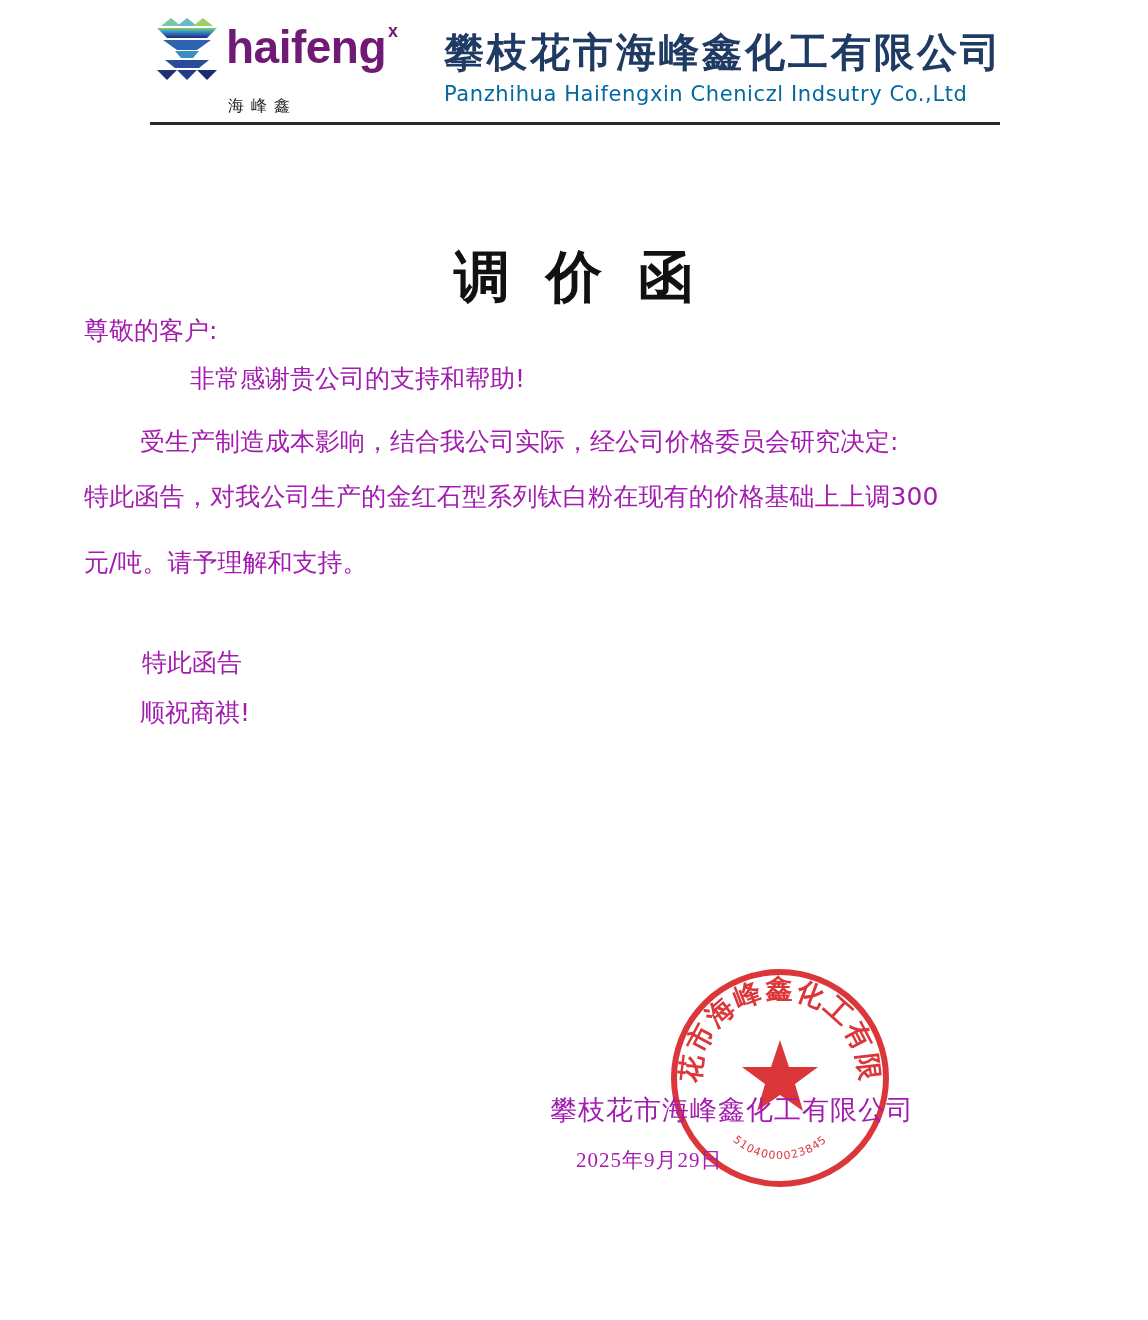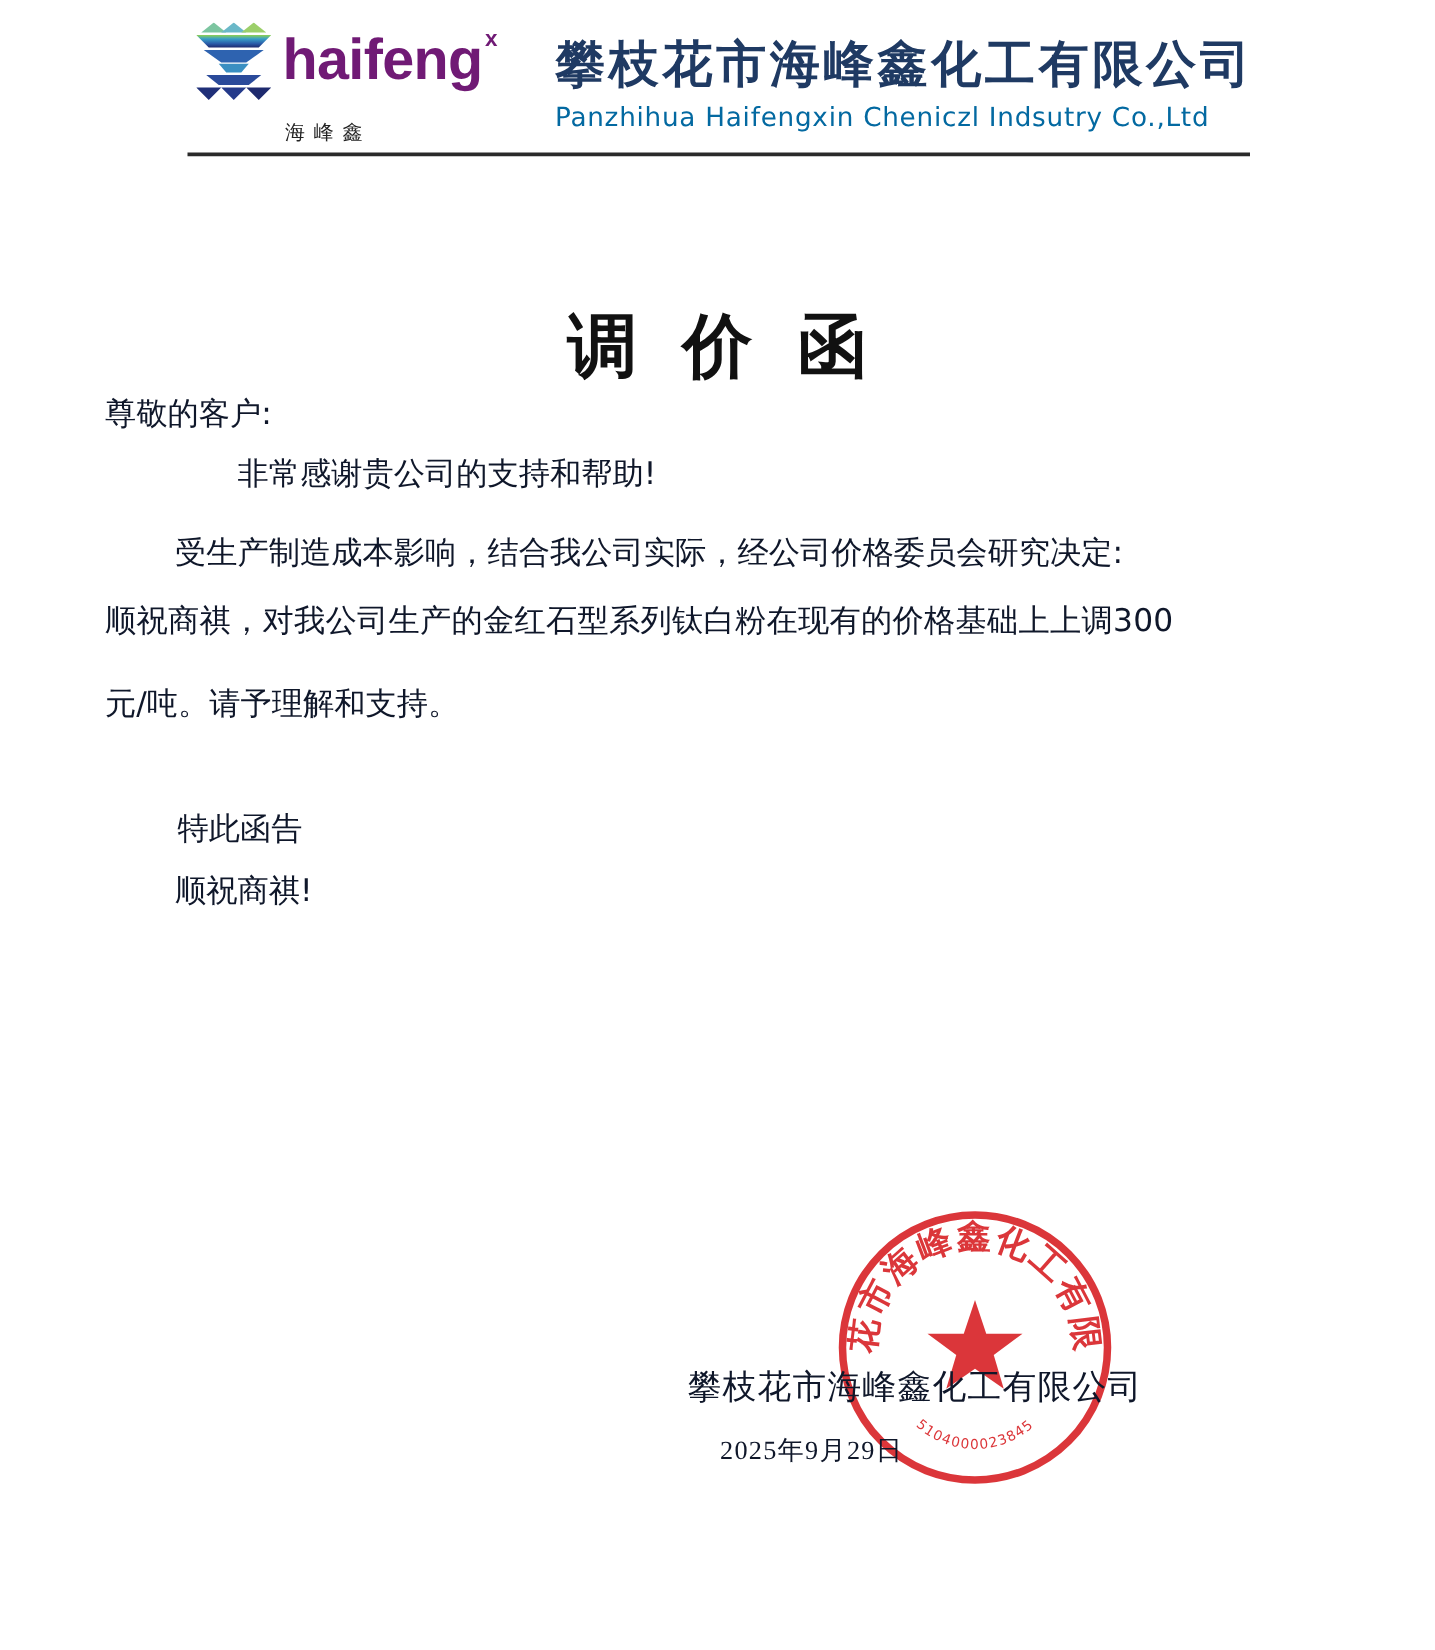--- a/index.html
+++ b/index.html
@@ -11,21 +11,21 @@
                  font-size: 46px; font-weight: bold; color: #701a75; letter-spacing: -0.5px; line-height: 1; }
     .logo-word sup { font-size: 18px; vertical-align: 26px; margin-left: 2px; font-weight: bold; }
     .logo-cn { left: 228px; top: 76px; font-size: 16px; letter-spacing: 7px; color: #222; margin-top: 20px; }
     .company-cn { left: 444px; top: 32px; font-size: 40px; font-weight: bold; color: #1f3a63;
                   letter-spacing: 3px; line-height: 1; }
     .company-en { left: 444px; top: 84px; font-size: 21px; color: #0369a1; letter-spacing: 0.6px;
                   font-family: "DejaVu Sans", sans-serif; font-weight: normal; line-height: 1; }
     .header-rule { left: 150px; top: 122px; width: 850px; height: 3px; background: #2a2a2a; }
     .title { left: 0; width: 1148px; top: 200px; text-align: center; font-family: "DejaVu Serif", serif;
              font-size: 56px; font-weight: bold; letter-spacing: 36px; color: #111; padding-left: 36px; box-sizing: border-box; margin-top: 40px; }
-    .body-text { font-size: 25px; color: #0f172a; line-height: 1; white-space: nowrap; text-align: right; }
+    .body-text { font-size: 25px; color: #a21caf; line-height: 1; white-space: nowrap; text-align: right; }
     .l1 { left: 84px; top: 318px; }
     .l2 { left: 142px; top: 366px; margin-left: 48px; }
     .l3 { left: 140px; top: 429px; }
     .l4 { left: 84px; top: 484px; letter-spacing: 0.2px; }
     .l5 { left: 84px; top: 550px; }
     .l6 { left: 142px; top: 650px; }
     .l7 { left: 140px; top: 700px; }
     .seal { left: 668px; top: 966px; width: 224px; height: 224px; opacity: 0.92; }
     .sign-name { left: 550px; top: 1096px; font-size: 27px; letter-spacing: 1px; }
     .sign-date { left: 576px; top: 1150px; font-size: 21px; letter-spacing: 1px; font-family: Liberation Serif, serif; }
@@ -62,21 +62,21 @@
 
 <div class="abs company-cn">攀枝花市海峰鑫化工有限公司</div>
 <div class="abs company-en">Panzhihua Haifengxin Cheniczl Indsutry Co.,Ltd</div>
 <div class="abs header-rule"></div>
 
 <div class="abs title">调价函</div>
 
 <div class="abs body-text l1">尊敬的客户:</div>
 <div class="abs body-text l2">非常感谢贵公司的支持和帮助!</div>
 <div class="abs body-text l3">受生产制造成本影响，结合我公司实际，经公司价格委员会研究决定:</div>
-<div class="abs body-text l4">顺祝商祺，对我公司生产的金红石型系列钛白粉在现有的价格基础上上调300</div>
+<div class="abs body-text l4">特此函告，对我公司生产的金红石型系列钛白粉在现有的价格基础上上调300</div>
 <div class="abs body-text l5">元/吨。请予理解和支持。</div>
 <div class="abs body-text l6">特此函告</div>
 <div class="abs body-text l7">顺祝商祺!</div>
 
 <div class="abs seal">
   <svg width="224" height="224" viewBox="0 0 224 224">
     <defs>
       <path id="sealArc" d="M 34,130 A 80,80 0 1,1 190,130"></path>
       <path id="sealNum" d="M 60,170 A 70,70 0 0,0 164,170"></path>
     </defs>

